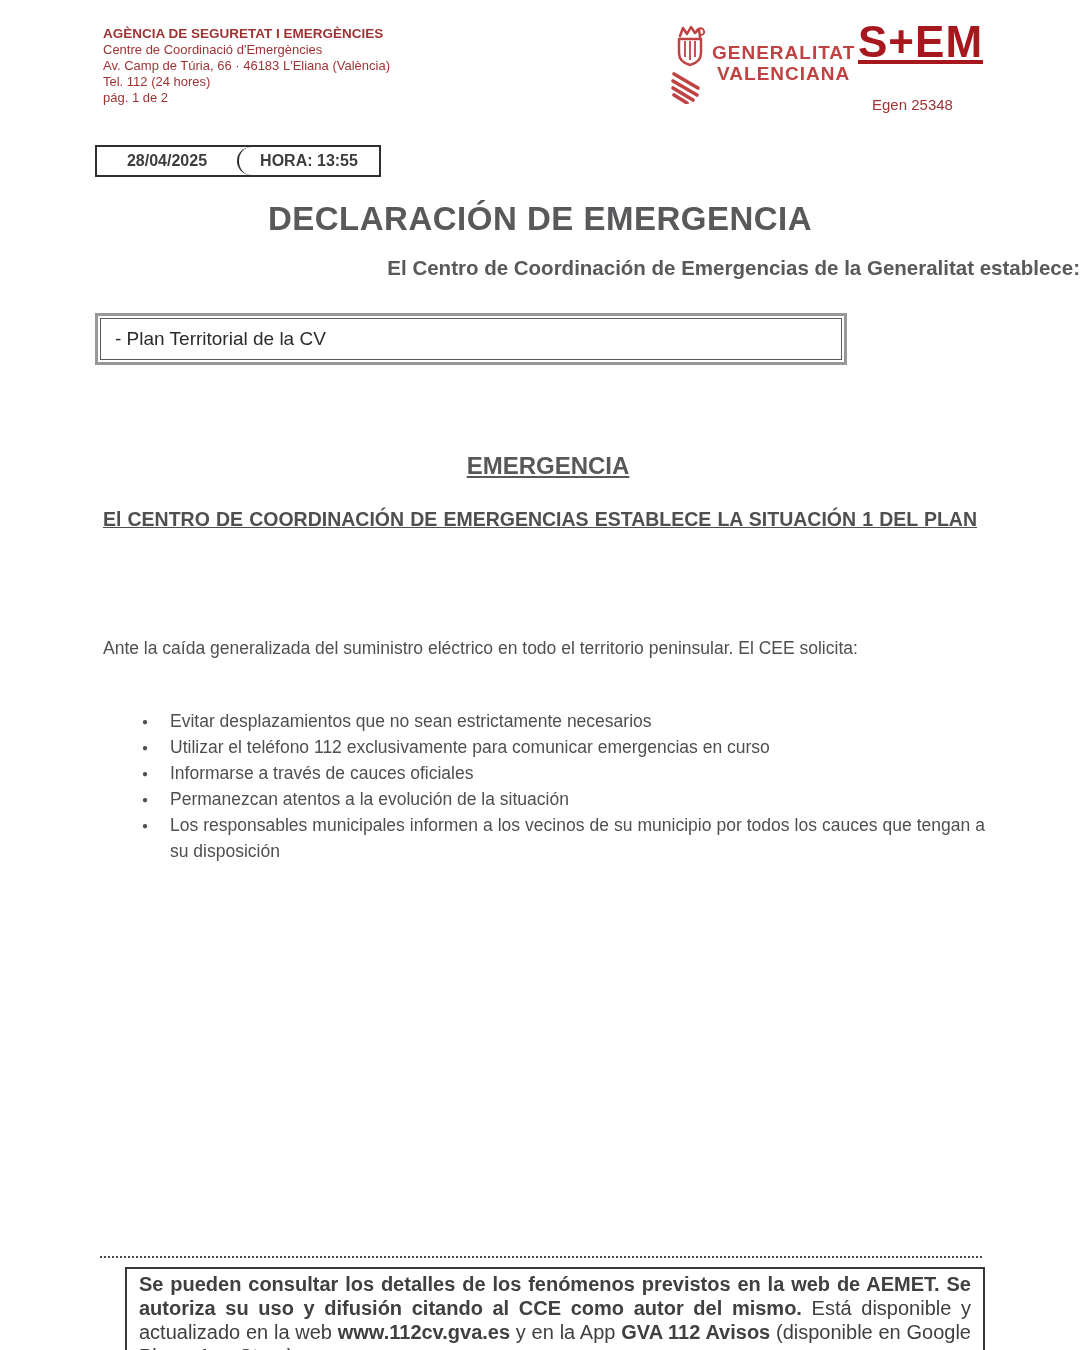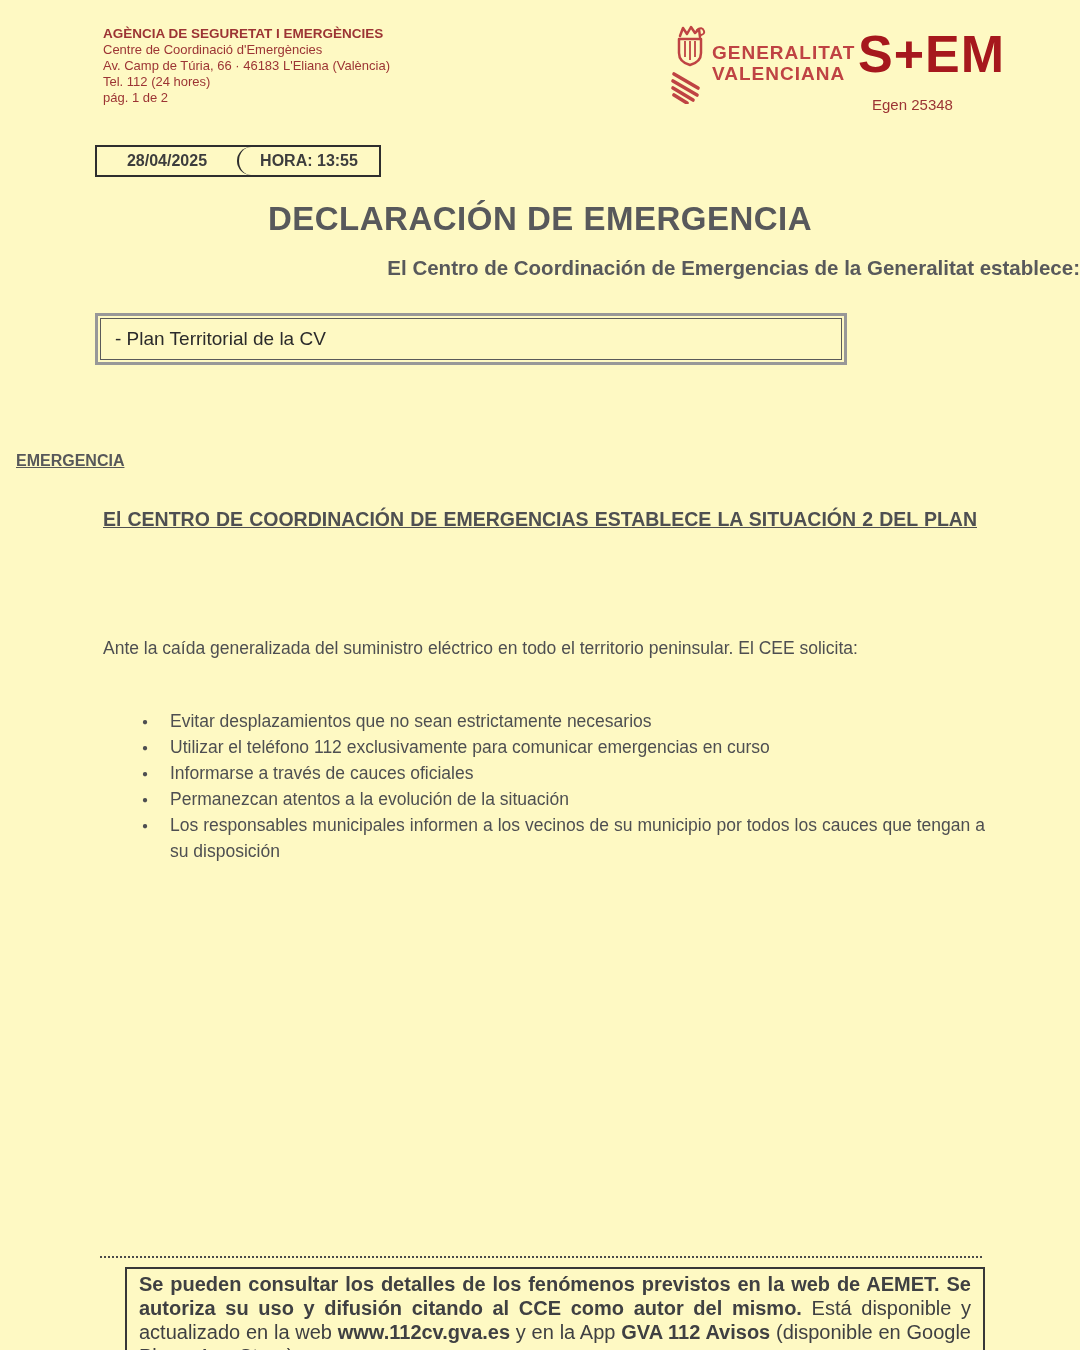--- a/index.html
+++ b/index.html
@@ -1,32 +1,32 @@
 <!DOCTYPE html>
 <html><head>
 <meta charset="utf-8">
 <style>
   * { margin:0; padding:0; box-sizing:border-box; }
   html,body { background:#e8e8e8; }
   .page {
     position:relative; width:1080px; height:1350px; margin:0 auto;
-    background:#fef9c3; overflow:hidden;
+    background:#ffffff; overflow:hidden;
     font-family:"Liberation Sans", sans-serif;
   }
 
   
   .hdr-left { position:absolute; left:103px; top:26px; color:#9c3434;
               font-size:13px; line-height:16px; }
   .hdr-left .agency { font-weight:bold; font-size:13.5px; }
 
   .emblem { position:absolute; left:670px; top:24px; }
   .brand  { position:absolute; left:712px; top:42px; color:#bf4343;
-            font-weight:bold; font-size:19px; line-height:21px; letter-spacing:1px; }
-  .sem    { position:absolute; left:858px; top:34px; color:#a6181d;
-            font-weight:800; font-size:52px; line-height:40px; letter-spacing:1px; }
+            font-weight:bold; font-size:19px; line-height:21px; letter-spacing:1px;text-align:center; }
+  .sem    { position:absolute; left:858px; top:22px; color:#a6181d;
+            font-weight:800; font-size:44px; line-height:40px; letter-spacing:1px;text-decoration:underline; }
   .egen   { position:absolute; left:872px; top:96px; color:#9c3434; font-size:15px; }
 
   
   .datebox { position:absolute; left:95px; top:145px; width:286px; height:32px;
              border:2px solid #2e2e2e; display:flex; }
   .datebox .cell { flex:1; display:flex; align-items:center; justify-content:center;
                    font-weight:bold; font-size:16px; color:#3d3d3d;border-radius:14px; }
   .datebox .cell + .cell { border-left:2px solid #2e2e2e; }
 
   
@@ -35,22 +35,22 @@
   .subtitle { position:absolute; left:0; right:0; top:256px; text-align:right;
               font-weight:bold; font-size:20.5px; color:#58595b; }
 
   
   .planbox-outer { position:absolute; left:95px; top:313px; width:752px;
                    border:3px solid #989898; padding:2px; }
   .planbox-inner { border:1px solid #5a5a5a; padding:9px 14px;
                    font-size:19px; color:#2b2b2b; }
 
   
-  .section-heading { position:absolute; left:16px; right:0; top:452px; 
-                     font-weight:bold; font-size:16px; color:#57585a;
+  .section-heading { position:absolute; left:16px; right:0; top:452px; text-align:center;
+                     font-weight:bold; font-size:24px; color:#57585a;
                      text-decoration:underline; }
   .statement { position:absolute; left:103px; right:103px; top:506px;
                font-weight:bold; font-size:19.5px; line-height:27px;
                color:#4e4f51; }
   .statement .ln { text-decoration:underline; }
   .statement .ln1 { text-align:justify; text-align-last:justify; }
 
   .intro { position:absolute; left:103px; right:95px; top:638px;
            font-size:17.5px; color:#4e4f51; }
 
@@ -119,21 +119,21 @@
   <div class="title">DECLARACIÓN DE EMERGENCIA</div>
   <div class="subtitle">El Centro de Coordinación de Emergencias de la Generalitat establece:</div>
 
   <div class="planbox-outer">
     <div class="planbox-inner">- Plan Territorial de la CV</div>
   </div>
 
   <div class="section-heading">EMERGENCIA</div>
 
   <div class="statement">
-    <div class="ln ln1">El CENTRO DE COORDINACIÓN DE EMERGENCIAS ESTABLECE LA SITUACIÓN 2 DEL PLAN</div>
+    <div class="ln ln1">El CENTRO DE COORDINACIÓN DE EMERGENCIAS ESTABLECE LA SITUACIÓN 1 DEL PLAN</div>
   </div>
 
   <div class="intro">Ante la caída generalizada del suministro eléctrico en todo el territorio peninsular. El CEE solicita:</div>
 
   <ul class="bullets">
     <li>Evitar desplazamientos que no sean estrictamente necesarios</li>
     <li>Utilizar el teléfono 112 exclusivamente para comunicar emergencias en curso</li>
     <li>Informarse a través de cauces oficiales</li>
     <li>Permanezcan atentos a la evolución de la situación</li>
     <li>Los responsables municipales informen a los vecinos de su municipio por todos los cauces que tengan a su disposición</li>

